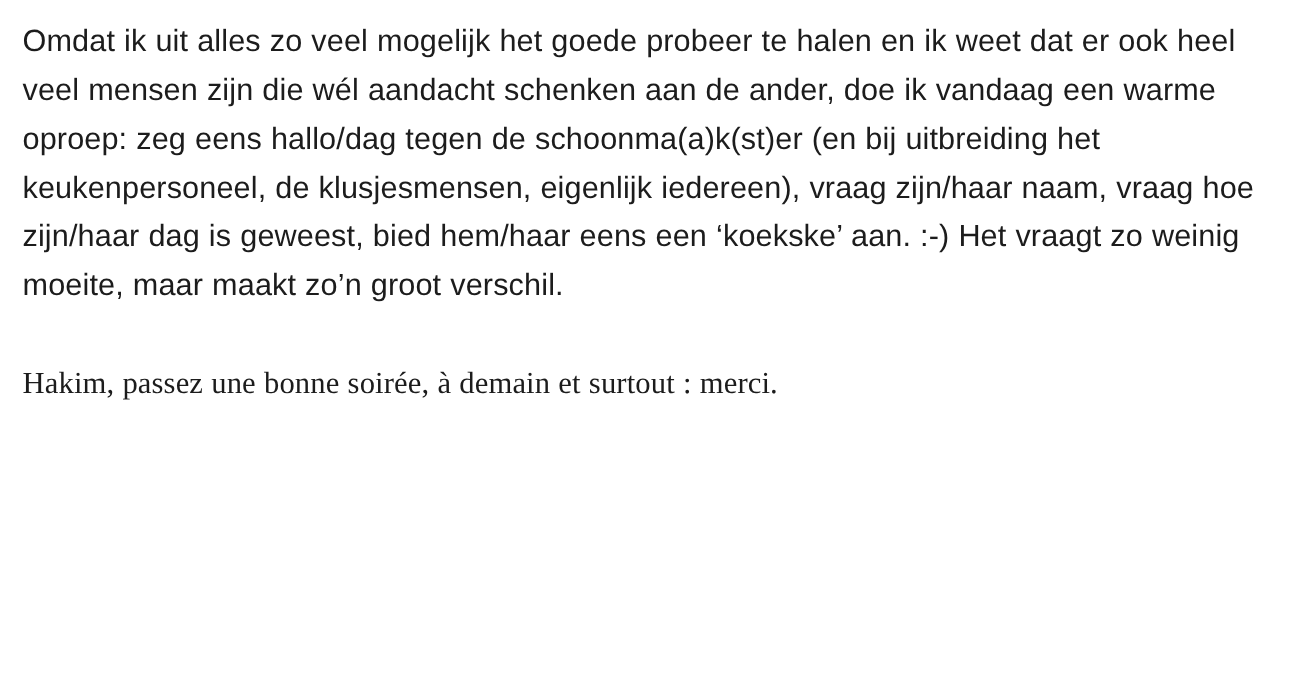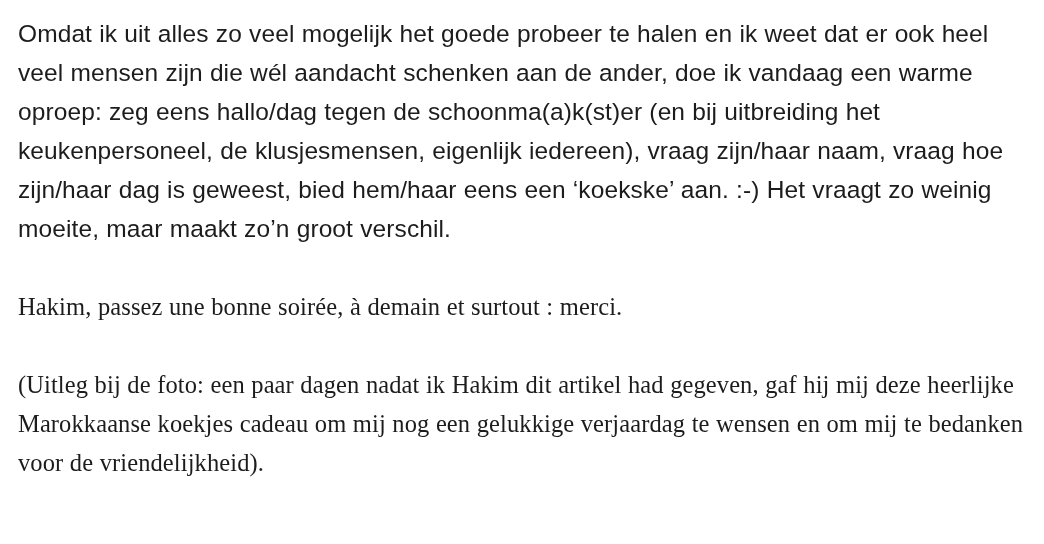--- a/index.html
+++ b/index.html
@@ -34,14 +34,13 @@
     margin-top: 39px;
     font-family: Liberation Serif, serif;
   }
 </style>
 </head>
 <body>
 
 <div class="page">
   <p class="para">Omdat ik uit alles zo veel mogelijk het goede probeer te halen en ik weet dat er ook heel veel mensen zijn die wél aandacht schenken aan de ander, doe ik vandaag een warme oproep: zeg eens hallo/dag tegen de schoonma(a)k(st)er (en bij uitbreiding het keukenpersoneel, de klusjesmensen, eigenlijk iedereen), vraag zijn/haar naam, vraag hoe zijn/haar dag is geweest, bied hem/haar eens een ‘koekske’ aan. :-) Het vraagt zo weinig moeite, maar maakt zo’n groot verschil.</p>
   <p class="para">Hakim, passez une bonne soirée, à demain et surtout : merci.</p>
-  <p class="para">(Uitleg bij de foto: een paar dagen nadat ik Hakim dit artikel had gegeven, gaf hij mij deze heerlijke Marokkaanse koekjes cadeau om mij nog een gelukkige verjaardag te wensen en om mij te bedanken voor de vriendelijkheid).</p>
 </div>
 
 </body></html>

